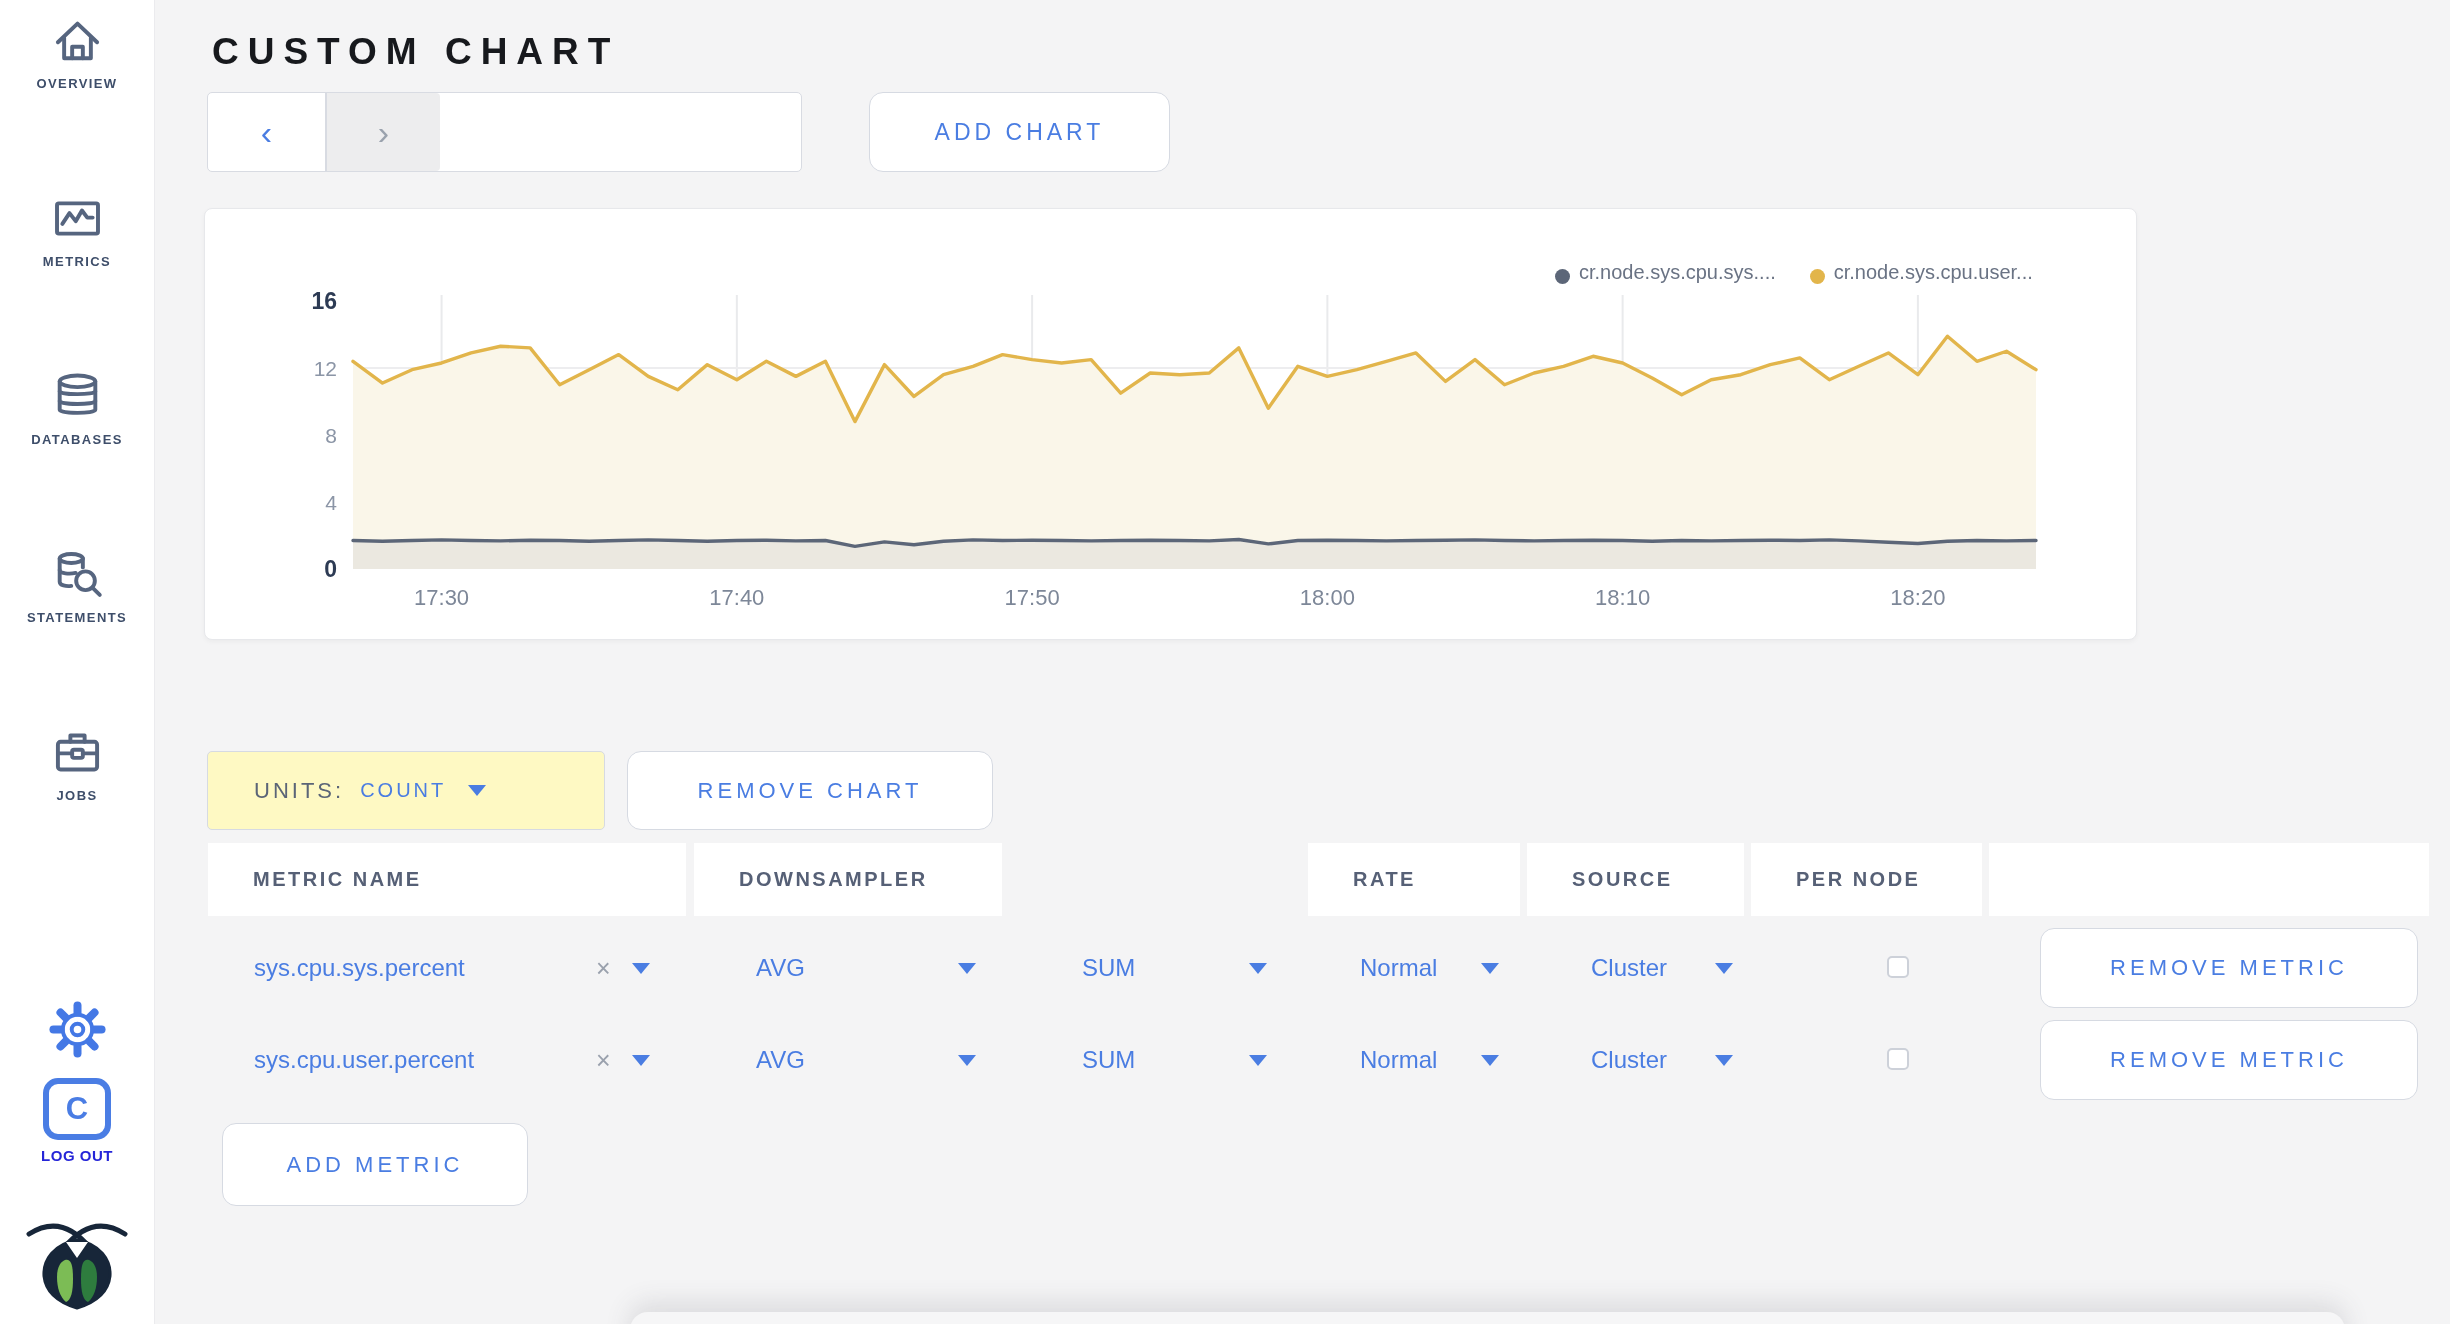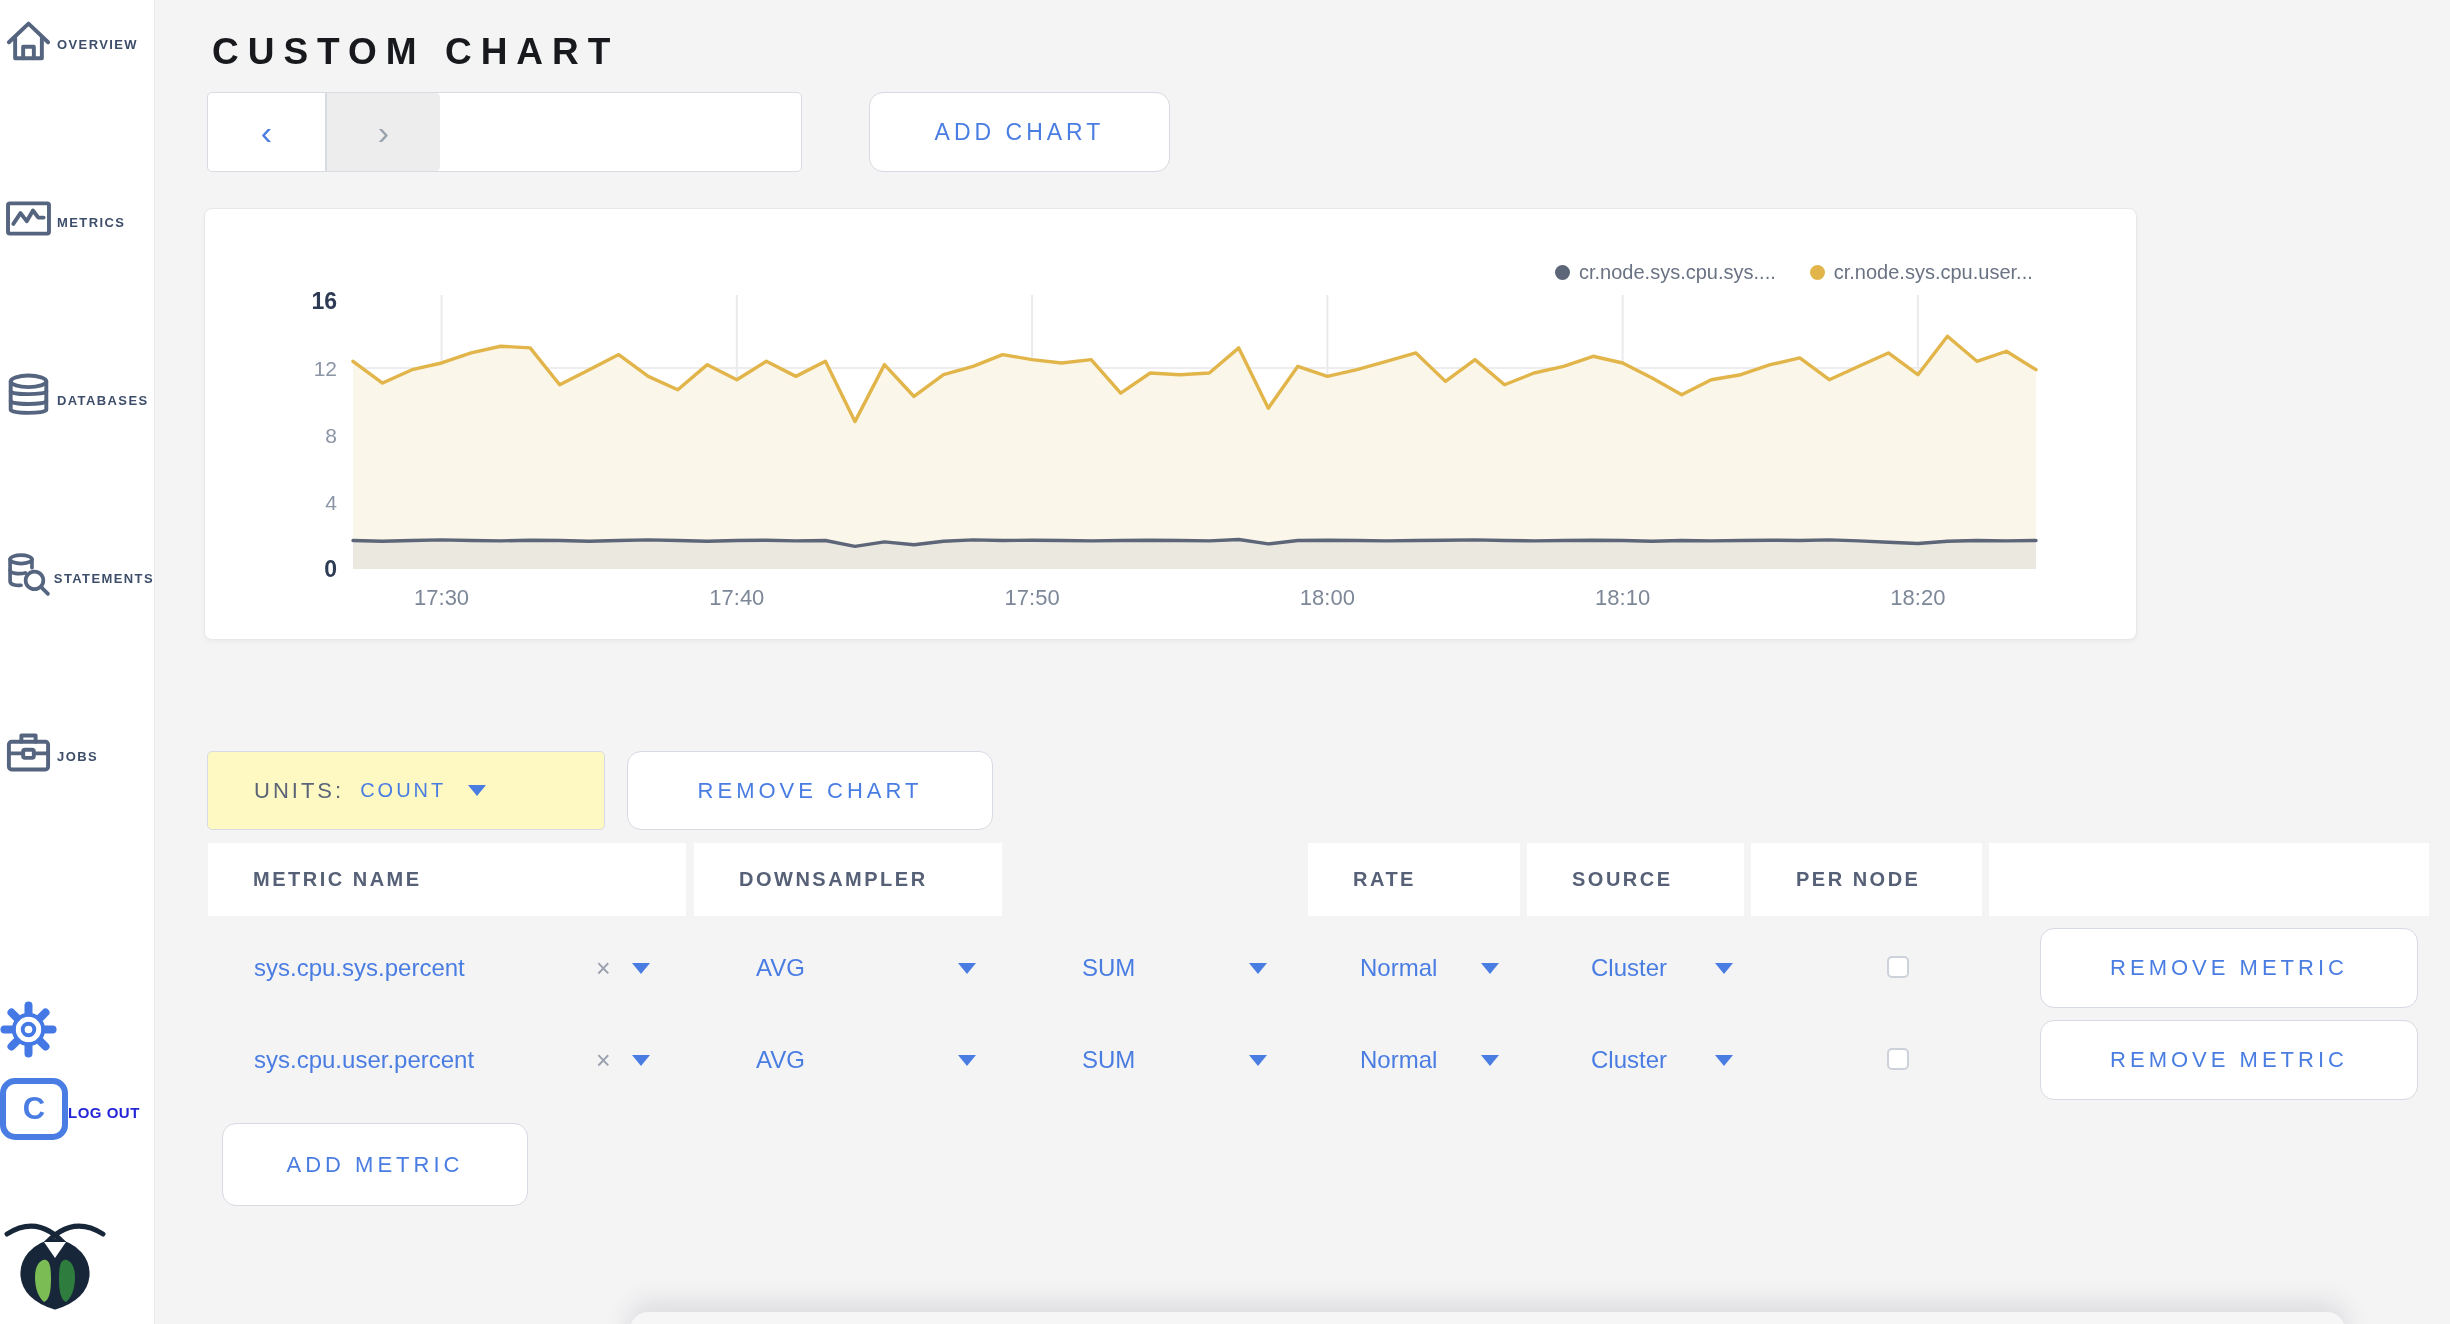--- a/index.html
+++ b/index.html
@@ -1,21 +1,21 @@
 <!DOCTYPE html>
 <html><head>
 <meta charset="utf-8">
 <style>
   html,body{margin:0;padding:0;background:#f4f4f5;}
   .screen{position:relative;width:2450px;height:1324px;overflow:hidden;
           font-family:"Liberation Sans","DejaVu Sans",sans-serif;background:#f4f4f5;}
   
   .sidebar{position:absolute;left:0;top:0;width:154px;height:1324px;background:#ffffff;
            border-right:1px solid #ebebee;z-index:5;}
-  .side-item{position:absolute;left:0;width:154px;display:flex;flex-direction:row;
+  .side-item{position:absolute;left:0;width:154px;display:flex;flex-direction:column;
              align-items:center;cursor:pointer;}
   .side-item .lbl{margin-top:7px;font-size:13px;font-weight:700;letter-spacing:1.4px;color:#3e4e6a;}
   .side-icon{width:57px;height:57px;}
   .side-icon path,.side-icon rect,.side-icon ellipse,.side-icon circle,.side-icon polyline{
       fill:none;stroke:#56657f;stroke-width:4.4;stroke-linecap:round;stroke-linejoin:round;}
   .gear-icon line{stroke:#4478e5;stroke-width:9;stroke-linecap:round;}
   .gear-icon circle{fill:none;stroke:#4478e5;}
   .c-box{width:56px;height:50px;border:6px solid #4a7de4;border-radius:15px;display:flex;
          align-items:center;justify-content:center;font-size:31px;font-weight:700;color:#4a7de4;}
   .logout-lbl{margin-top:7px;font-size:15px;font-weight:700;letter-spacing:.5px;color:#2525d8;}
@@ -31,21 +31,21 @@
             font-size:34px;border-radius:0 4px 4px 0;cursor:pointer;}
   .btn{background:#fff;border:1px solid #d6dae2;border-radius:14px;color:#4a7de2;
        font-size:22px;letter-spacing:4px;display:flex;align-items:center;justify-content:center;
        box-sizing:border-box;cursor:pointer;}
   .add-chart{position:absolute;left:869px;top:92px;width:301px;height:80px;font-size:23px;}
   
   .chart-card{position:absolute;left:204px;top:208px;width:1933px;height:432px;background:#fff;
               border:1px solid #e7e8eb;border-radius:8px;box-shadow:0 2px 5px rgba(0,0,0,.04);
               box-sizing:border-box;}
   .legend{position:absolute;left:1350px;top:52px;display:flex;gap:34px;align-items:center;}
-  .legend .item{display:flex;align-items:center;gap:9px;}
+  .legend .item{display:flex;align-items:flex-end;gap:9px;}
   .legend .dot{width:15px;height:15px;border-radius:50%;}
   .legend .txt{font-size:20px;color:#6a7384;}
   svg text{font-family:"Liberation Sans","DejaVu Sans",sans-serif;}
   
   .units-box{position:absolute;left:207px;top:751px;width:398px;height:79px;background:#fef9c3;
              border:1px solid #d6dae2;border-radius:5px;display:flex;align-items:center;
              box-sizing:border-box;padding-left:46px;cursor:pointer;}
   .units-box .u-lbl{font-size:22px;letter-spacing:3px;color:#5b6577;}
   .units-box .u-val{font-size:20px;letter-spacing:3px;color:#4a7de2;margin-left:16px;}
   .tri{width:0;height:0;border-left:9px solid transparent;border-right:9px solid transparent;

